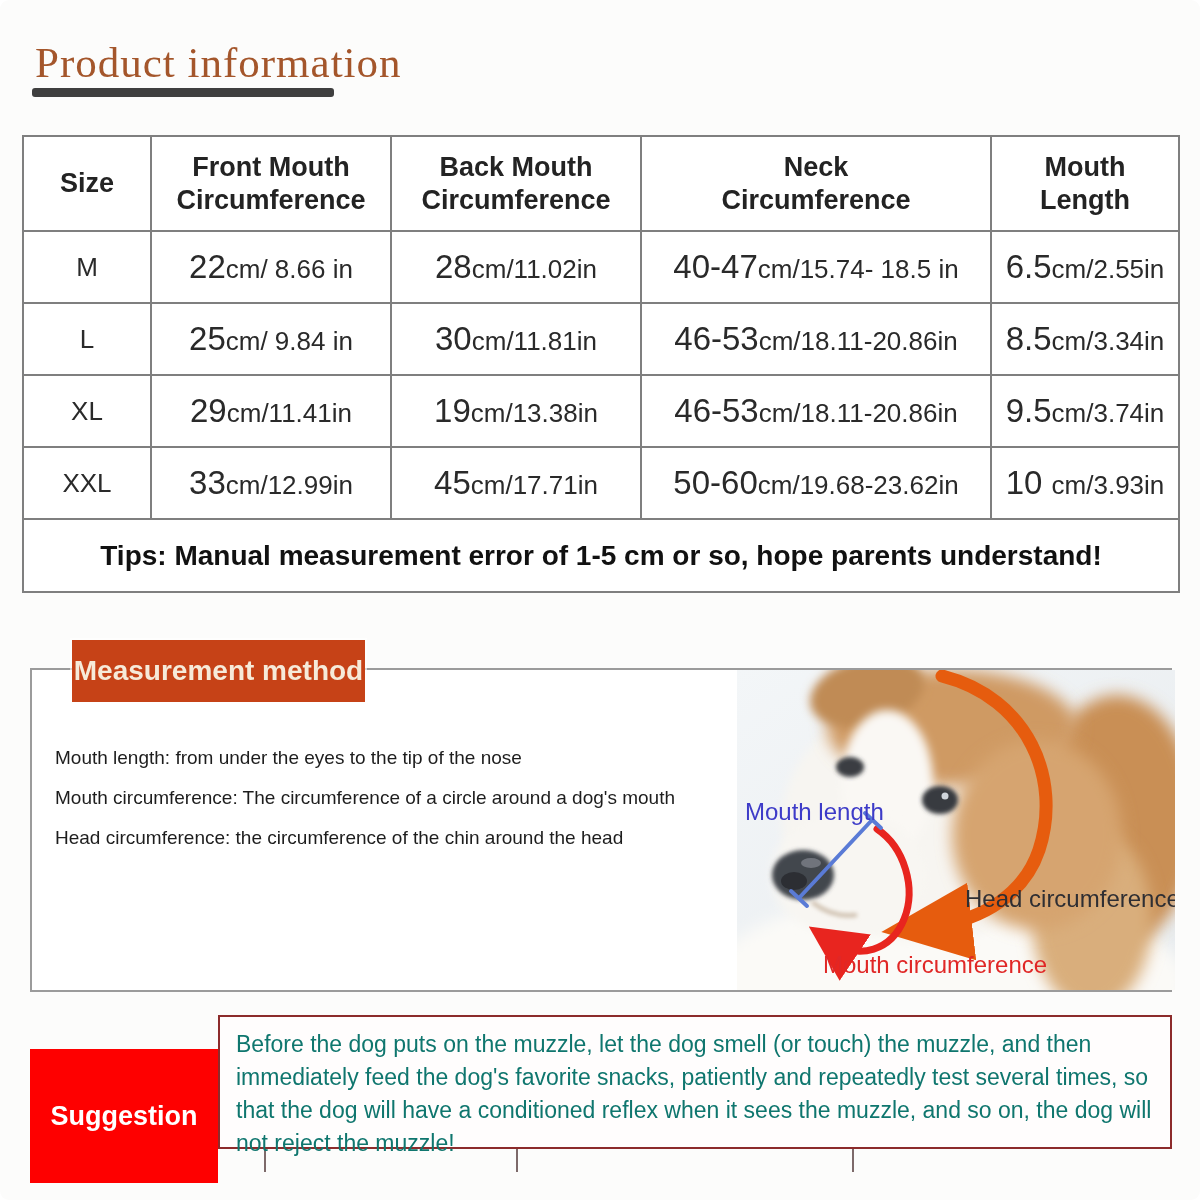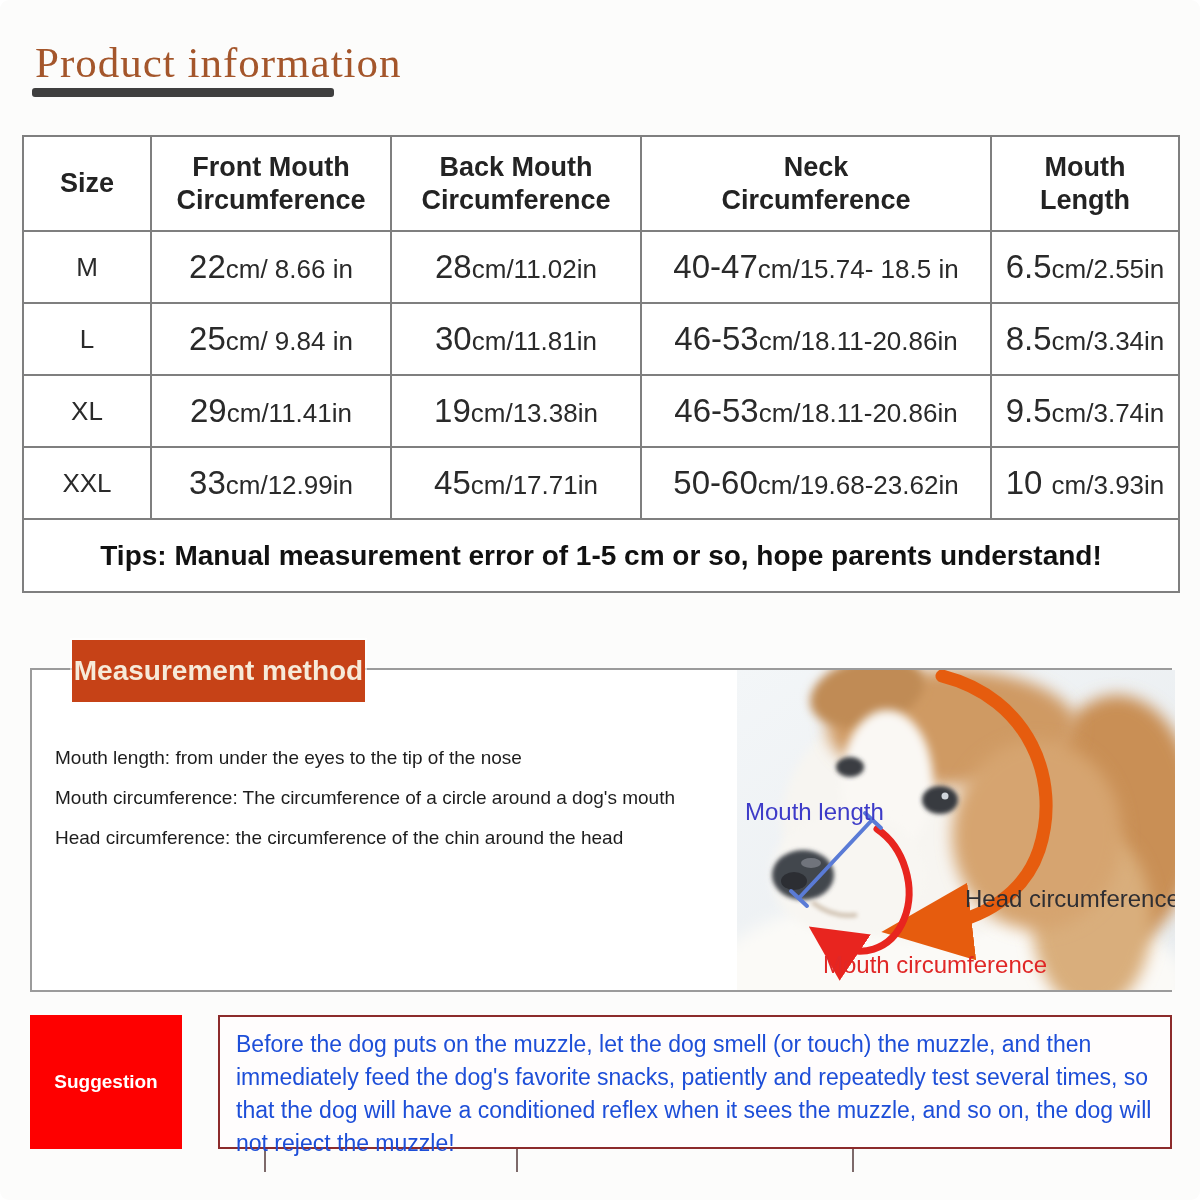--- a/index.html
+++ b/index.html
@@ -53,29 +53,29 @@
     font-size:19px; color:#1d1d1d;
   }
   .m-text p { margin:0; line-height:40px; }
 
   .dog-figure { position:absolute; left:737px; top:670px; width:438px; height:320px; z-index:2; }
   .dog-figure svg { display:block; }
   .anno-label { font-family:"Liberation Sans", sans-serif; font-size:24px; }
 
   
   .s-label {
-    position:absolute; left:30px; top:1015px; width:152px; height:134px;
-    background:#fe0000; color:#ffffff; font-size:19px; font-weight:bold;
+    position:absolute; left:30px; top:1049px; width:188px; height:134px;
+    background:#fe0000; color:#ffffff; font-size:27px; font-weight:bold;
     display:flex; align-items:center; justify-content:center; z-index:2;
   }
   .s-box {
     position:absolute; left:218px; top:1015px; width:954px; height:134px;
     border:2px solid #8c2b2b; background:#fffdfd; box-sizing:border-box; z-index:1;
   }
-  .s-text { margin:11px 14px 0 16px; font-size:23px; line-height:33px; color:#1d4ed8; }
+  .s-text { margin:11px 14px 0 16px; font-size:23px; line-height:33px; color:#0f766e; }
 
   
   .tick { position:absolute; top:1149px; width:2px; height:23px; background:#7d6a6a; }
   .tick.t1 { left:264px; } .tick.t2 { left:516px; } .tick.t3 { left:852px; }
 </style>
 </head>
 <body>
 
 <div class="page">
 

